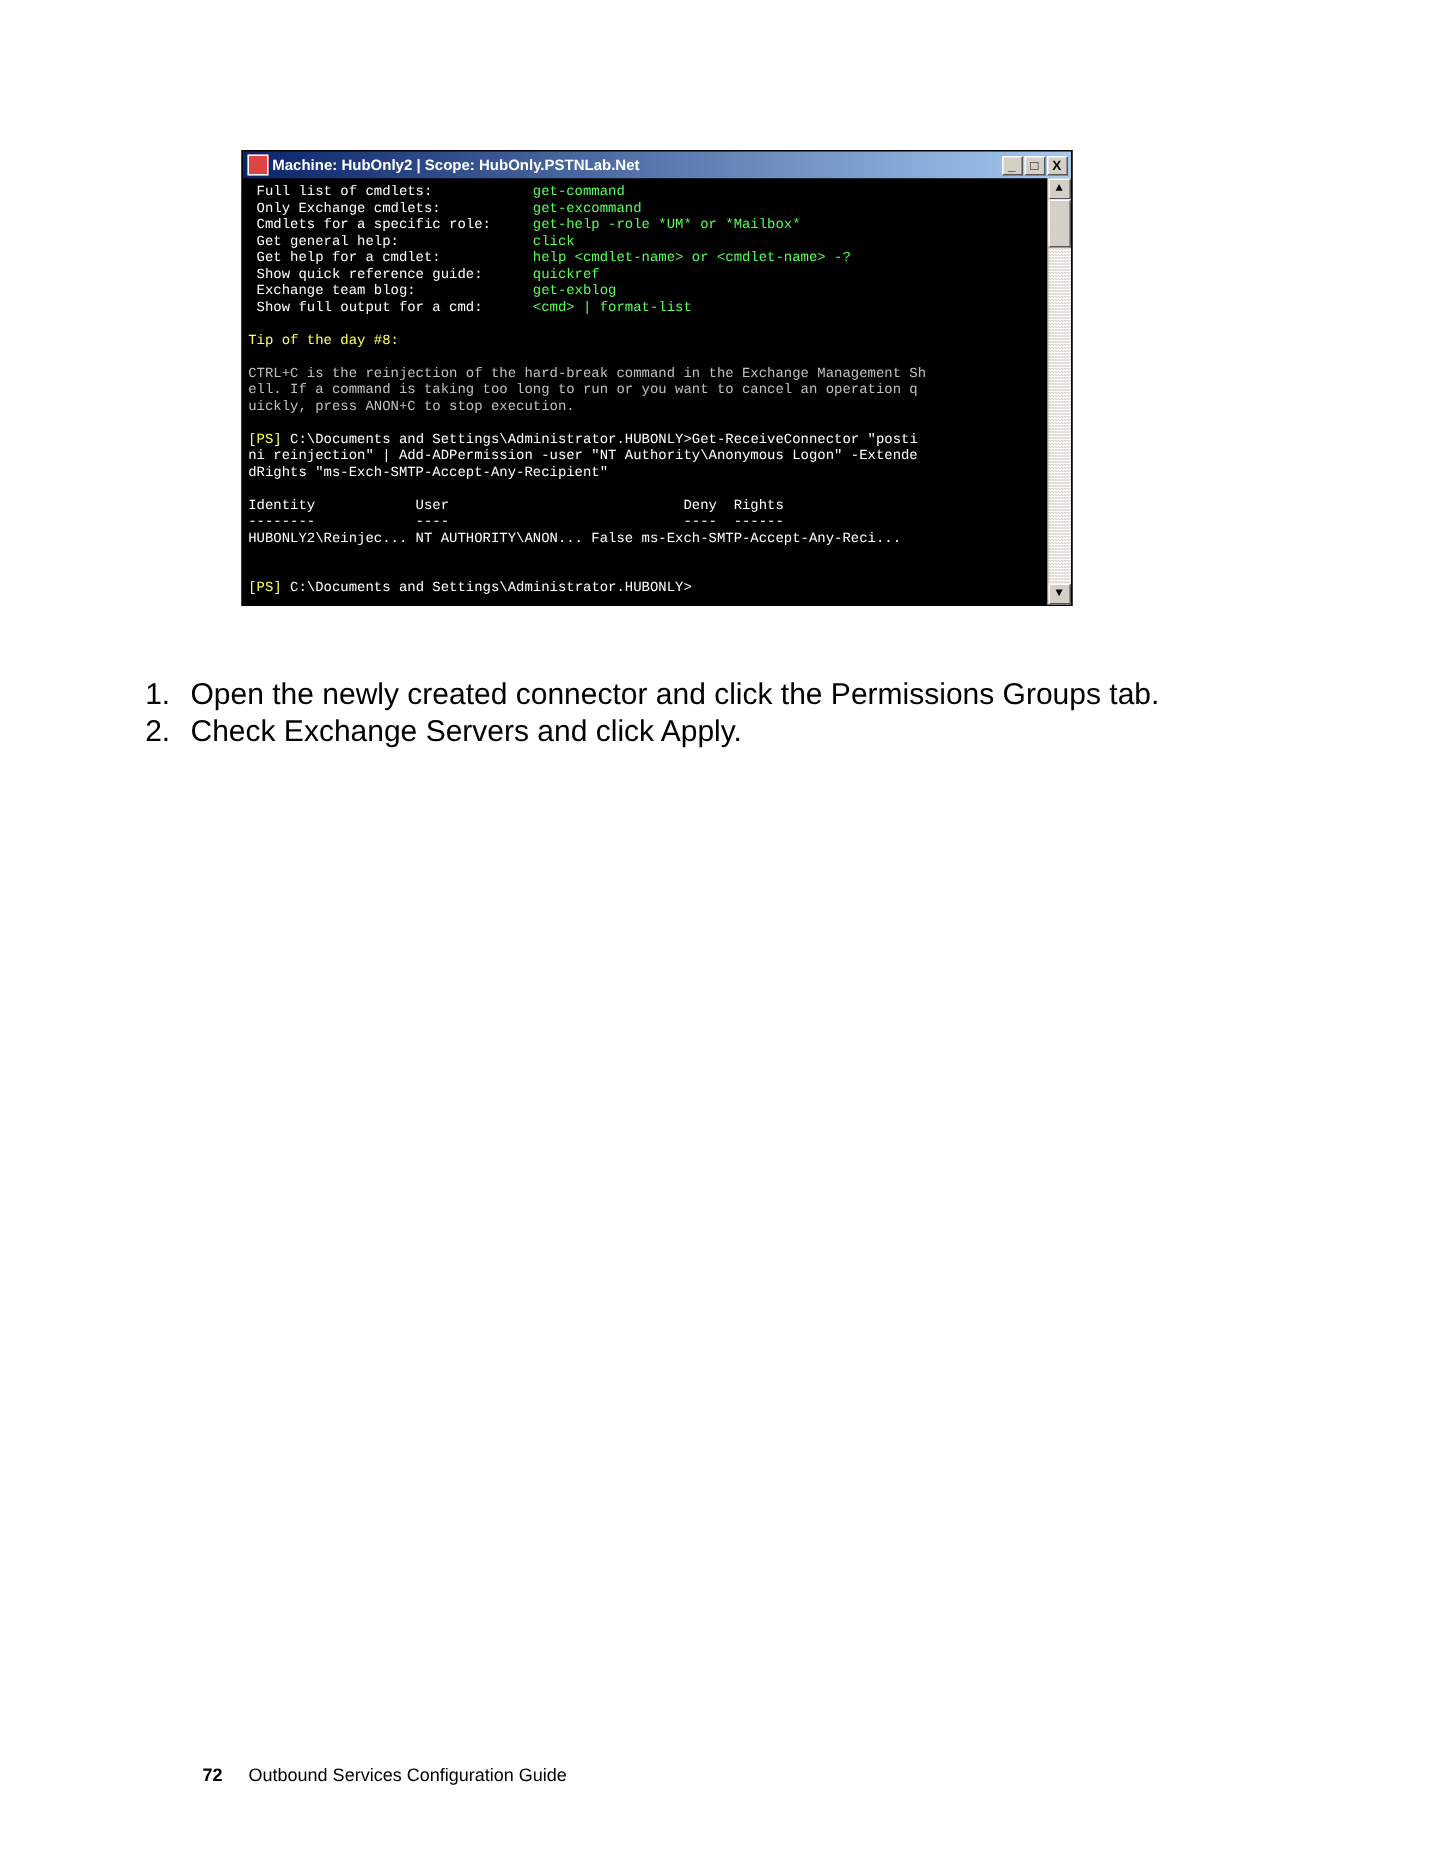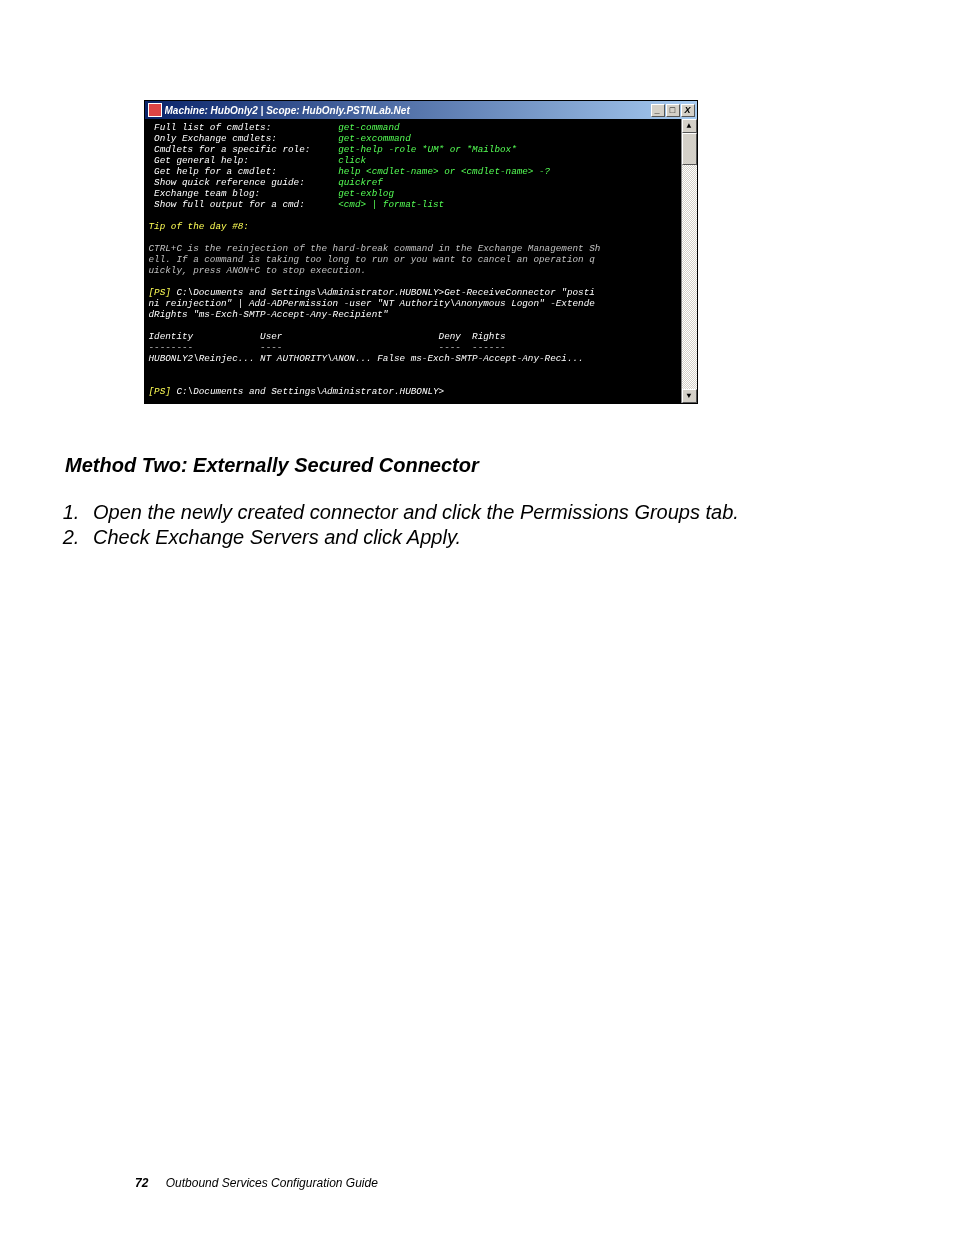--- a/index.html
+++ b/index.html
@@ -7,22 +7,21 @@
     padding: 0;
     background: #fff;
     font-family: Arial, Helvetica, sans-serif;
     color: #000;
   }
   .page {
     width: 886px;
     height: 1235px;
     position: relative;
     box-sizing: border-box;
-    padding: 100px 110px 40px 65px;
-    font-style: italic;
+    padding: 100px 110px 40px 99px;
   }
 
   
   .console-window {
     width: 552px;
     margin: 0 auto 50px auto;
     border: 1px solid #000;
     background: #000;
     font-family: "Courier New", monospace;
   }
@@ -201,21 +200,20 @@
       <div class="scrollbar">
         <div class="scroll-btn">▲</div>
         <div class="scroll-track">
           <div class="scroll-thumb"></div>
         </div>
         <div class="scroll-btn">▼</div>
       </div>
     </div>
   </div>
 
-  <h2 class="section-heading">Method Two: Externally Secured Connector</h2>
   <ol class="steps">
     <li>Open the newly created connector and click the Permissions Groups tab.</li>
     <li>Check Exchange Servers and click Apply.</li>
   </ol>
 
   <div class="footer">
     <span class="pn">72</span>
     <span>Outbound Services Configuration Guide</span>
   </div>
 </div>

